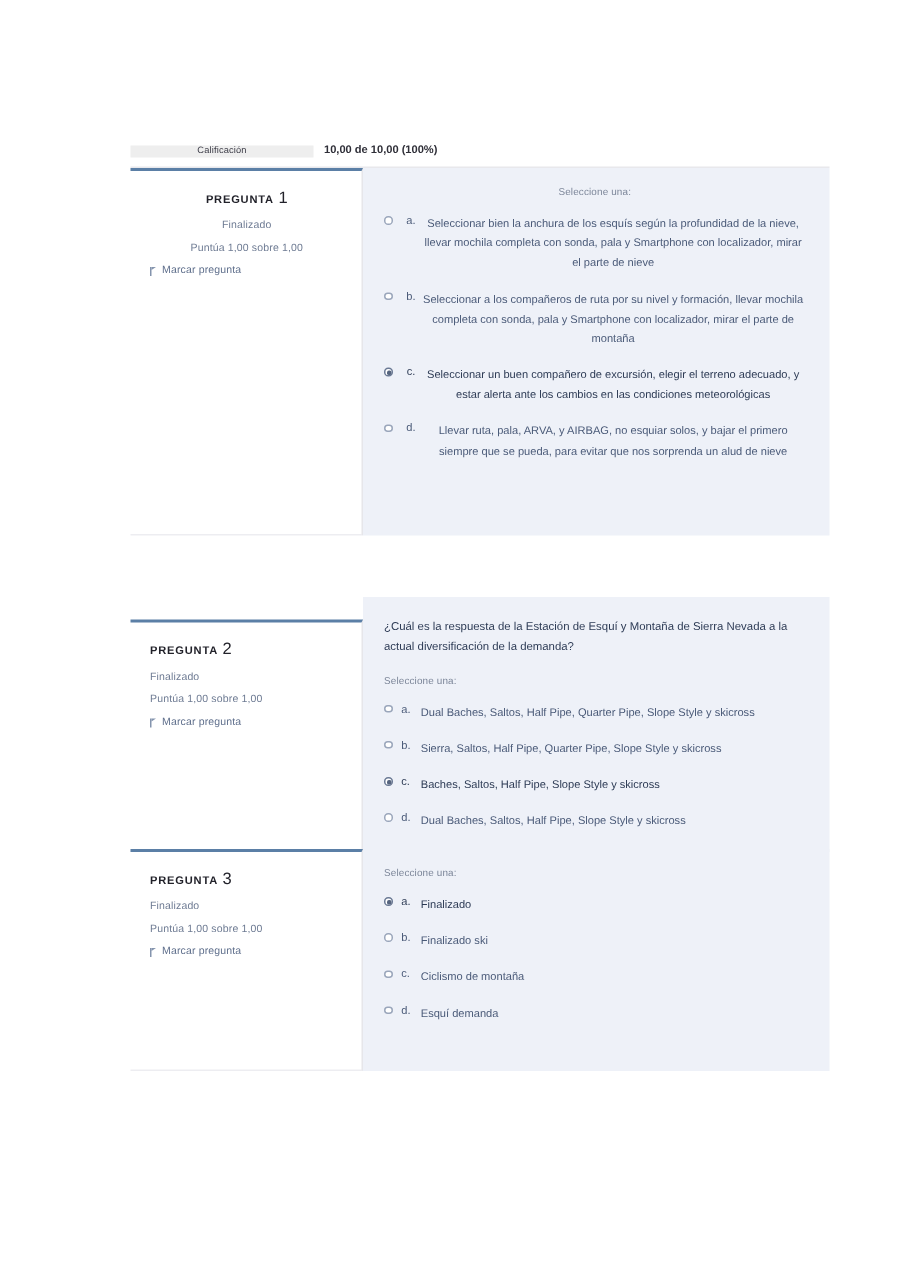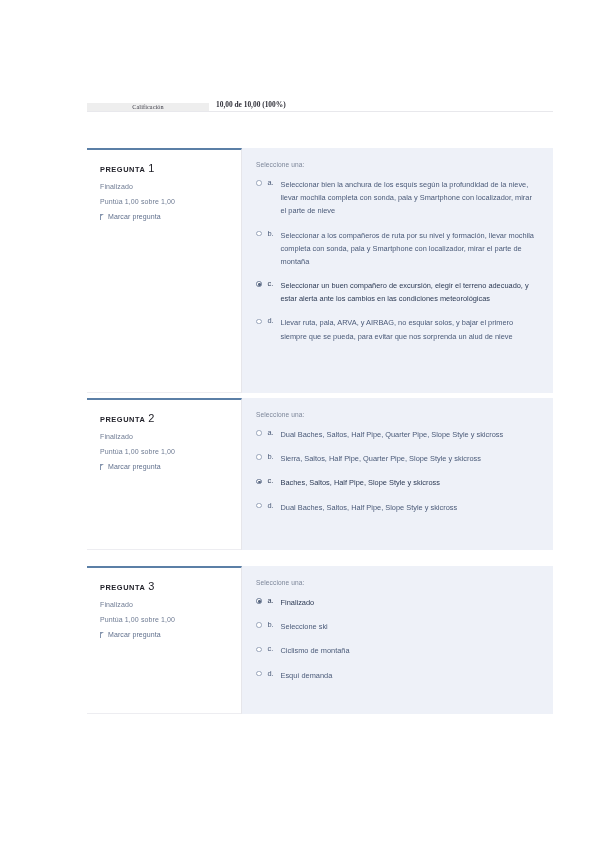--- a/index.html
+++ b/index.html
@@ -19,23 +19,22 @@
   }
 
   
   .grade-header {
     position: absolute;
     left: 87px;
     top: 90px;
     width: 466px;
     height: 22px;
     display: flex;
-    align-items: flex-end;
+    align-items: center;
     border-bottom: 1px solid #e8e8ec;
-    font-family: Liberation Serif, serif;
   }
   .grade-label-cell {
     width: 122px;
     background: #eeeeee;
     display: flex;
     align-items: center;
     justify-content: center;
     font-size: 6.2px;
     color: #3b3b46;
     letter-spacing: .1px;
@@ -173,26 +172,26 @@
     font-size: 7.4px;
     line-height: 1.78;
     color: #4a5a78;
   }
   .opt.selected .opt-letter,
   .opt.selected .opt-text {
     color: #2c3a54;
   }
 
   
-  #q1 { left: 87px; top: 148px;  width: 466px; }
+  #q1 { left: 87px; top: 112px;  width: 466px; text-align: center; }
   #q2 { left: 87px; top: 398px;  width: 466px; }
   #q3 { left: 87px; top: 566px;  width: 466px; justify-content: space-between; }
 
   #q1 .qbody { min-height: 245px; }
-  #q2 .qinfo { min-height: 132px; }
+  #q2 .qinfo { min-height: 132px; margin-top: 15px; }
   #q2 .qbody { min-height: 152px; }
   #q3 .qinfo { min-height: 108px; }
   #q3 .qbody { min-height: 148px; }
 </style>
 </head>
 <body>
 
 <div class="page">
 
   <div class="grade-header">
@@ -244,20 +243,21 @@
         <span>PREGUNTA</span><span class="qnum">2</span>
       </div>
       <div class="qinfo-line">Finalizado</div>
       <div class="qinfo-line">Puntúa 1,00 sobre 1,00</div>
       <div class="qinfo-flag">
         <span class="flag-icon"></span>
         <span>Marcar pregunta</span>
       </div>
     </div>
     <div class="qbody">
+      <p class="qtext">¿Cuál es la respuesta de la Estación de Esquí y Montaña de Sierra Nevada a la actual diversificación de la demanda?</p>
       <p class="qselect-label">Seleccione una:</p>
 
       <div class="opt">
         <span class="radio"></span>
         <span class="opt-letter">a.</span>
         <span class="opt-text">Dual Baches, Saltos, Half Pipe, Quarter Pipe, Slope Style y skicross</span>
       </div>
       <div class="opt">
         <span class="radio"></span>
         <span class="opt-letter">b.</span>
@@ -292,21 +292,21 @@
       <p class="qselect-label">Seleccione una:</p>
 
       <div class="opt selected">
         <span class="radio checked"></span>
         <span class="opt-letter">a.</span>
         <span class="opt-text">Finalizado</span>
       </div>
       <div class="opt">
         <span class="radio"></span>
         <span class="opt-letter">b.</span>
-        <span class="opt-text">Seleccione ski</span>
+        <span class="opt-text">Finalizado ski</span>
       </div>
       <div class="opt">
         <span class="radio"></span>
         <span class="opt-letter">c.</span>
         <span class="opt-text">Ciclismo de montaña</span>
       </div>
       <div class="opt">
         <span class="radio"></span>
         <span class="opt-letter">d.</span>
         <span class="opt-text">Esquí demanda</span>

